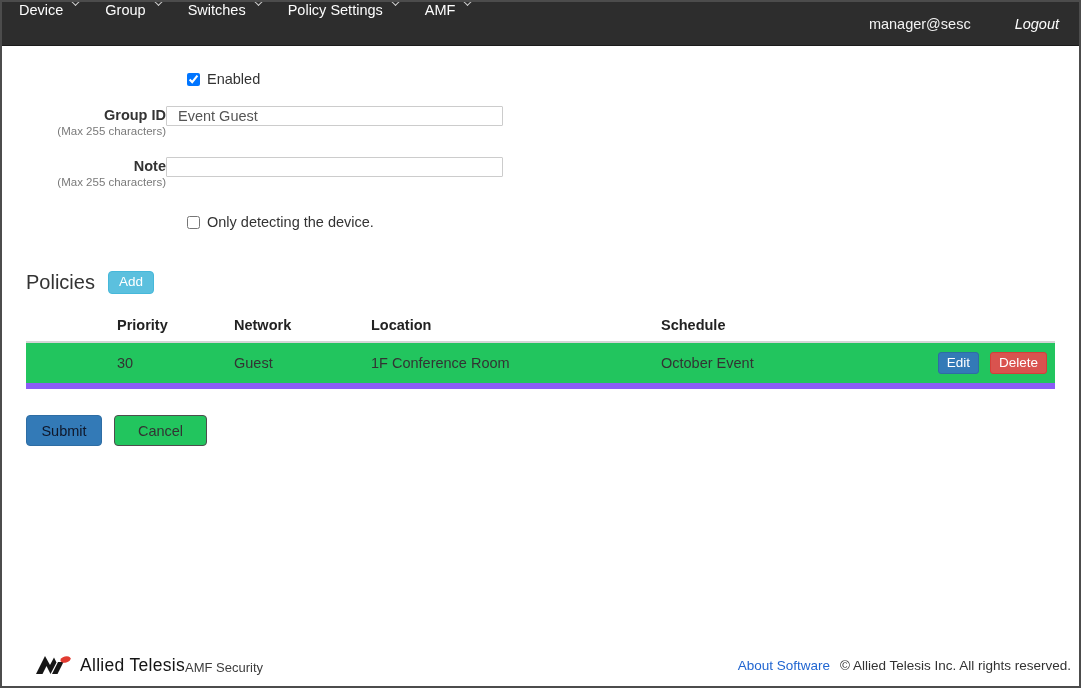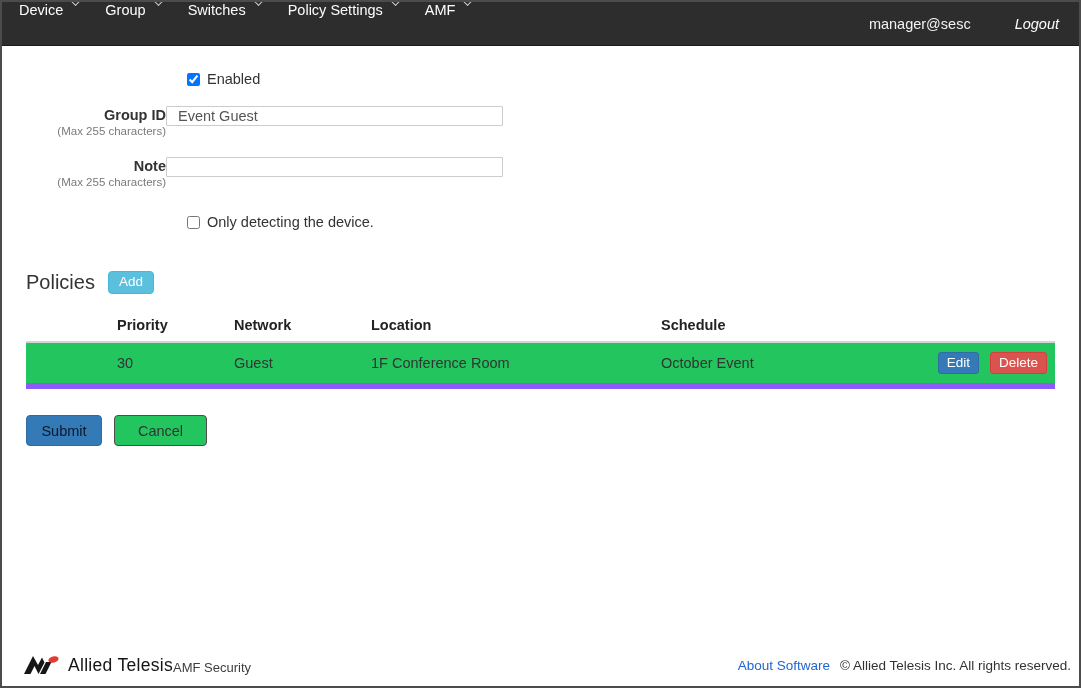--- a/index.html
+++ b/index.html
@@ -148,21 +148,21 @@
     color: #333; font-size: 14.5px;
     border-radius: 4px;
     width: 93px; height: 31px;
     margin-left: 12px;
     cursor: pointer; font-family: "Liberation Sans", sans-serif;
   }
 
   
   .footer {
     position: absolute;
-    left: 4px; right: 0; bottom: 0;
+    left: 16px; right: 0; bottom: 0;
     height: 32px;
     display: flex;
     align-items: center;
     padding: 0 8px 10px 18px;
   }
   .brand { display: flex; align-items: center; }
   .brand svg { display: block; }
   .brand-name {
     font-size: 17.5px;
     color: #141414;

